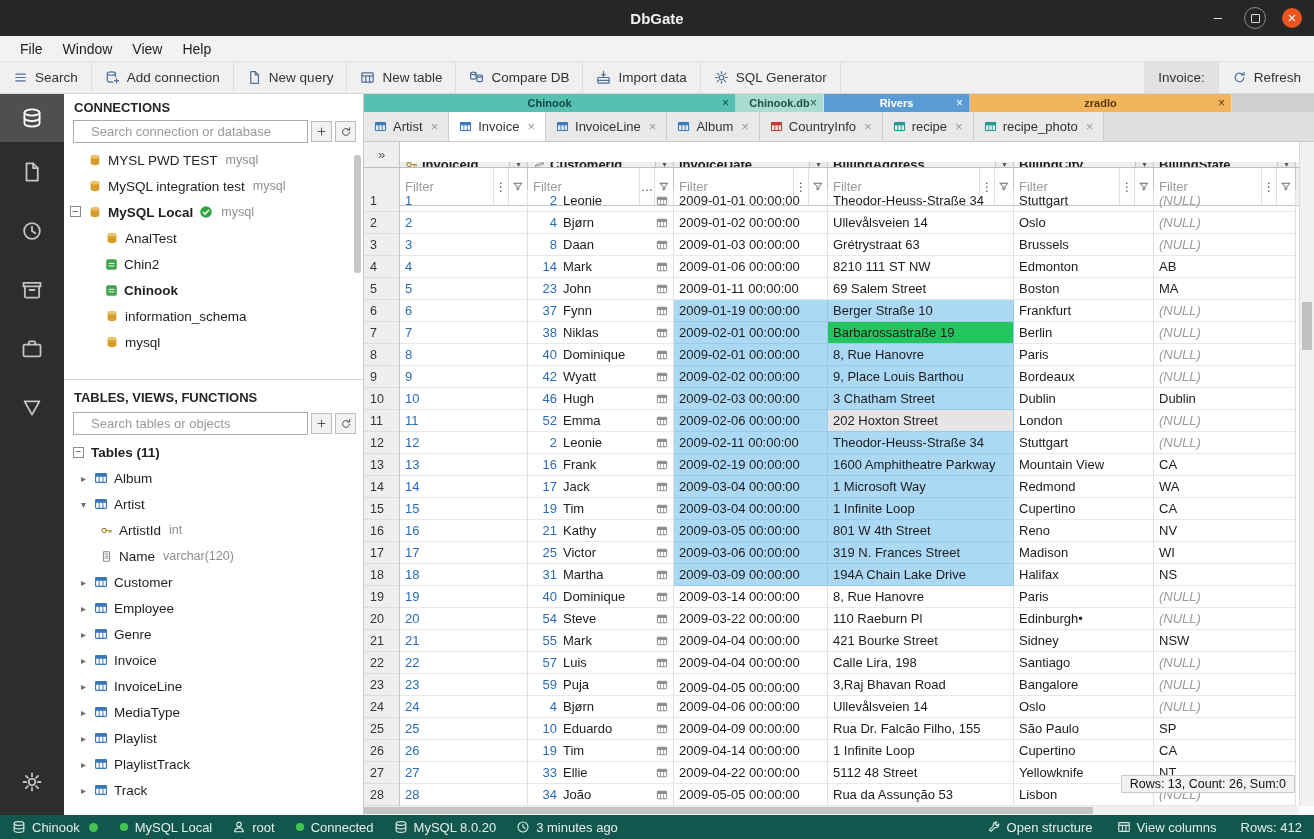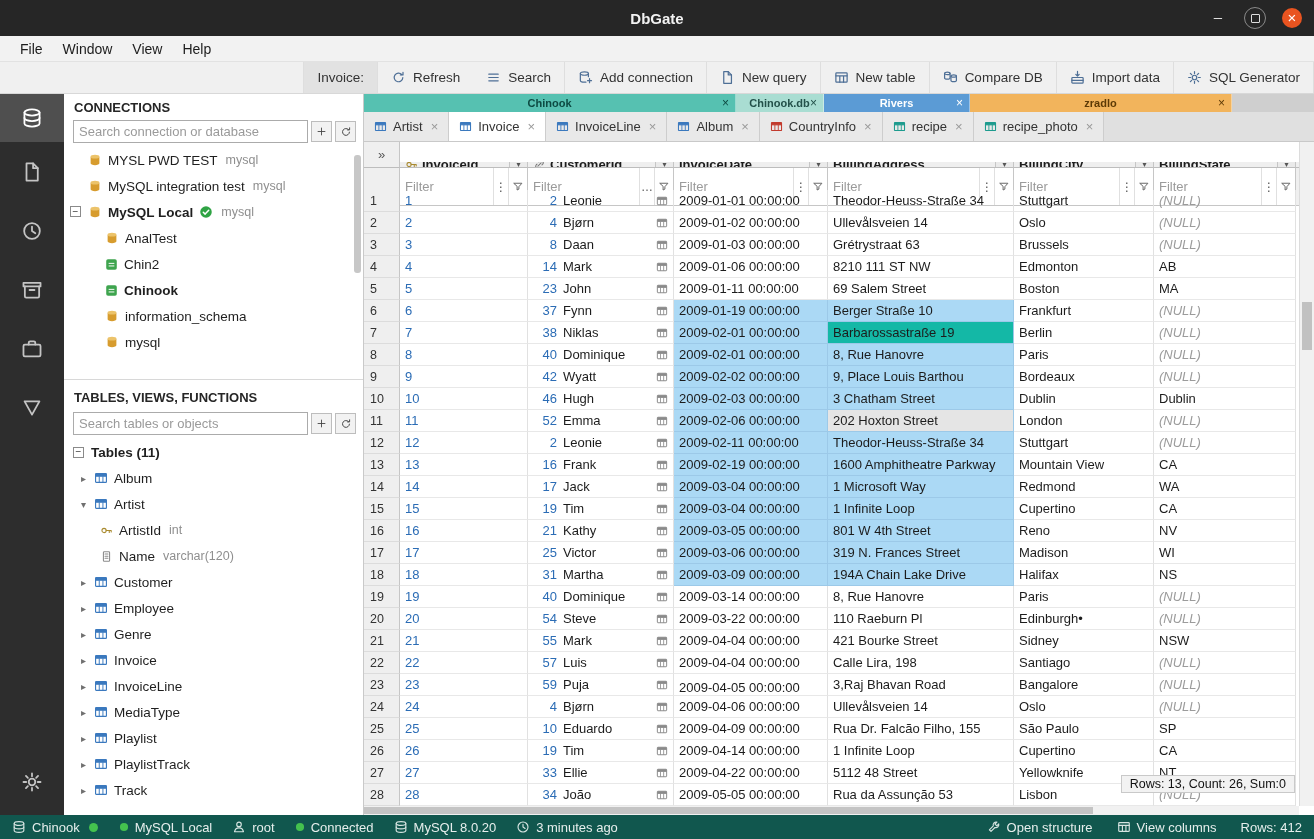--- a/index.html
+++ b/index.html
@@ -40,21 +40,21 @@
   .rail-item.selected{background:#4f4f4f;color:#fff;height:48px;}
   .rail-item.bottom{position:absolute;bottom:4px;left:0;}
 
   
   #left-panel{position:absolute;left:64px;top:94px;width:300px;height:721px;background:#fff;border-right:1px solid #c9c9c9;
               box-sizing:border-box;display:flex;flex-direction:column;overflow:hidden;}
   .panel-header{flex:none;font-weight:bold;font-size:13px;color:#262626;padding:6px 10px 4px;background:#fff;}
   .panel-header.tall{border-top:1px solid #d8d8d8;margin-top:3px;padding-top:10px;padding-bottom:6px;}
   .search-row{flex:none;display:flex;align-items:center;gap:3px;padding:1px 7px 4px 9px;}
   .search-row input{flex:1;min-width:0;height:21px;border:1px solid #ababab;background:#fff;font-size:13px;
-                    padding:0 5px;font-family:inherit;color:#333;}
+                    padding:0 17px;font-family:inherit;color:#333;}
   .search-row input::placeholder{color:#9a9a9a;}
   .mini-btn{width:21px;height:21px;border:1px solid #bdbdbd;background:#f2f2f2;display:flex;align-items:center;
             justify-content:center;color:#444;padding:0;box-sizing:border-box;}
   #conn-tree{flex:none;height:229px;position:relative;overflow:hidden;}
   #conn-scroll{position:absolute;right:2px;top:8px;width:7px;height:118px;background:#c7c7c7;border-radius:3px;}
   #tables-tree{flex:1;overflow:hidden;}
   .tree-row{height:26px;display:flex;align-items:center;position:relative;font-size:13.5px;color:#1f1f1f;white-space:nowrap;}
   .tree-row.cut{margin-top:-11px;}
   .tree-row.conn{padding-left:24px;}
   .tree-row.conn.child{padding-left:41px;}
@@ -146,34 +146,20 @@
 </div>
 
 <div id="menubar">
     <span class="menu-item">File</span>
     <span class="menu-item">Window</span>
     <span class="menu-item">View</span>
     <span class="menu-item">Help</span>
   </div>
 
 <div id="toolbar">
-  <div id="toolbar-right">
-    <div class="tb-btn current">
-      <span>Invoice:</span>
-    </div>
-    <div class="tb-btn">
-      <span class="tb-ic" id="refresh-ic">
-          <svg width="15" height="15" viewBox="0 0 16 16" fill="none" stroke="currentColor" stroke-width="1.3" stroke-linecap="round" stroke-linejoin="round">
-            <path d="M12.6 8.2a4.6 4.6 0 1 1-1.2-3.4"></path>
-            <path d="M12.8 2.4v2.8H10"></path>
-          </svg>
-        </span>
-      <span>Refresh</span>
-    </div>
-  </div>
   <div id="toolbar-buttons">
       <div class="tb-btn">
         <span class="tb-ic">
           <svg width="15" height="15" viewBox="0 0 16 16" fill="none" stroke="currentColor" stroke-width="1.3" stroke-linecap="round" stroke-linejoin="round">
             <path d="M3 4.5h10M3 8h10M3 11.5h10"></path>
           </svg>
         </span>
         <span>Search</span>
       </div>
       <div class="tb-btn">
@@ -228,20 +214,34 @@
       <div class="tb-btn">
         <span class="tb-ic">
           <svg width="15" height="15" viewBox="0 0 16 16" fill="none" stroke="currentColor" stroke-width="1.3" stroke-linecap="round" stroke-linejoin="round">
             <circle cx="8" cy="8" r="2.4"></circle>
             <path d="M8 1.8v2M8 12.2v2M1.8 8h2M12.2 8h2M3.6 3.6l1.4 1.4M11 11l1.4 1.4M12.4 3.6L11 5M5 11l-1.4 1.4"></path>
           </svg>
         </span>
         <span>SQL Generator</span>
       </div>
     </div>
+  <div id="toolbar-right">
+    <div class="tb-btn current">
+      <span>Invoice:</span>
+    </div>
+    <div class="tb-btn">
+      <span class="tb-ic" id="refresh-ic">
+          <svg width="15" height="15" viewBox="0 0 16 16" fill="none" stroke="currentColor" stroke-width="1.3" stroke-linecap="round" stroke-linejoin="round">
+            <path d="M12.6 8.2a4.6 4.6 0 1 1-1.2-3.4"></path>
+            <path d="M12.8 2.4v2.8H10"></path>
+          </svg>
+        </span>
+      <span>Refresh</span>
+    </div>
+  </div>
 </div>
 
 <div id="rail">
     <div class="rail-item selected">
       <span>
         <svg width="22" height="22" viewBox="0 0 16 16" fill="none" stroke="currentColor" stroke-width="1.3" stroke-linecap="round" stroke-linejoin="round">
           <ellipse cx="8" cy="4" rx="5.5" ry="2.2"></ellipse>
           <path d="M2.5 4v8c0 1.2 2.5 2.2 5.5 2.2s5.5-1 5.5-2.2V4"></path>
           <path d="M2.5 8c0 1.2 2.5 2.2 5.5 2.2S13.5 9.2 13.5 8"></path>
         </svg>
@@ -947,21 +947,21 @@
               <svg width="12" height="12" viewBox="0 0 16 16">
                 <path d="M1.8 3h12.4v3H1.8z" fill="#8a8a8a"></path>
                 <rect x="1.8" y="3" width="12.4" height="10" rx="0.8" fill="none" stroke="#8a8a8a" stroke-width="1.3"></rect>
                 <path d="M1.8 6h12.4M6 6v7M10.2 6v7" stroke="#8a8a8a" stroke-width="1.1" fill="none"></path>
               </svg>
             </span>
           </div>
           <div class="g-cell sel" style="width: 154px; background: rgb(171, 217, 245);">
             <span>2009-02-01 00:00:00</span>
           </div>
-          <div class="g-cell sel" style="width: 186px; background: #14b8a6;">
+          <div class="g-cell sel" style="width: 186px; background: #22c55e;">
             <span>Barbarossastraße 19</span>
           </div>
           <div class="g-cell" style="width: 140px;">
             <span>Berlin</span>
           </div>
           <div class="g-cell" style="width: 142px;">
             <span class="null">(NULL)</span>
           </div>
         </div>
         <div class="g-row">

